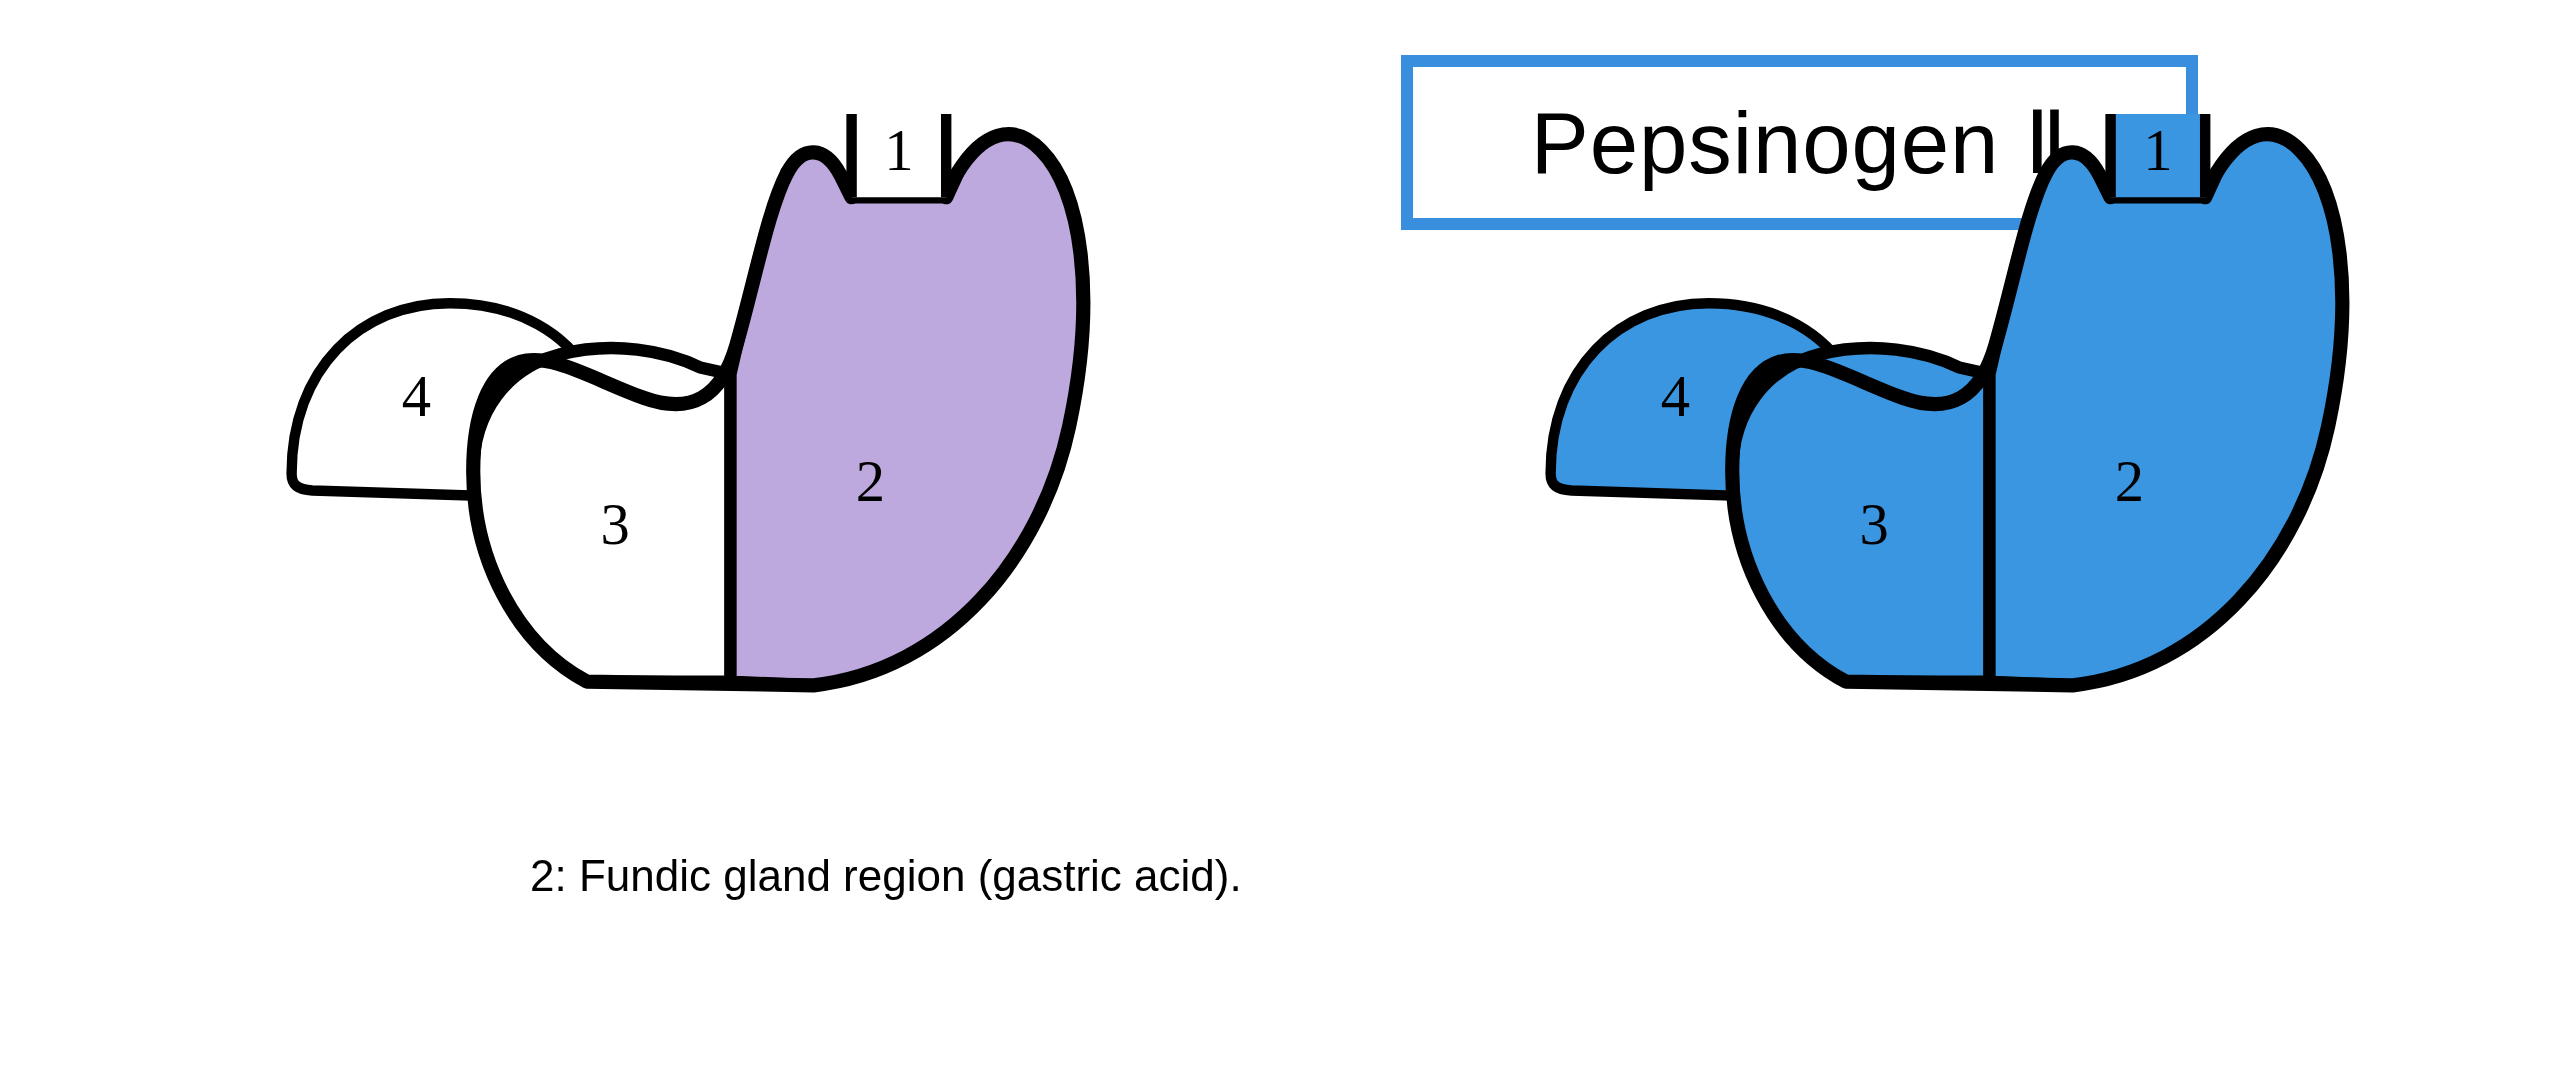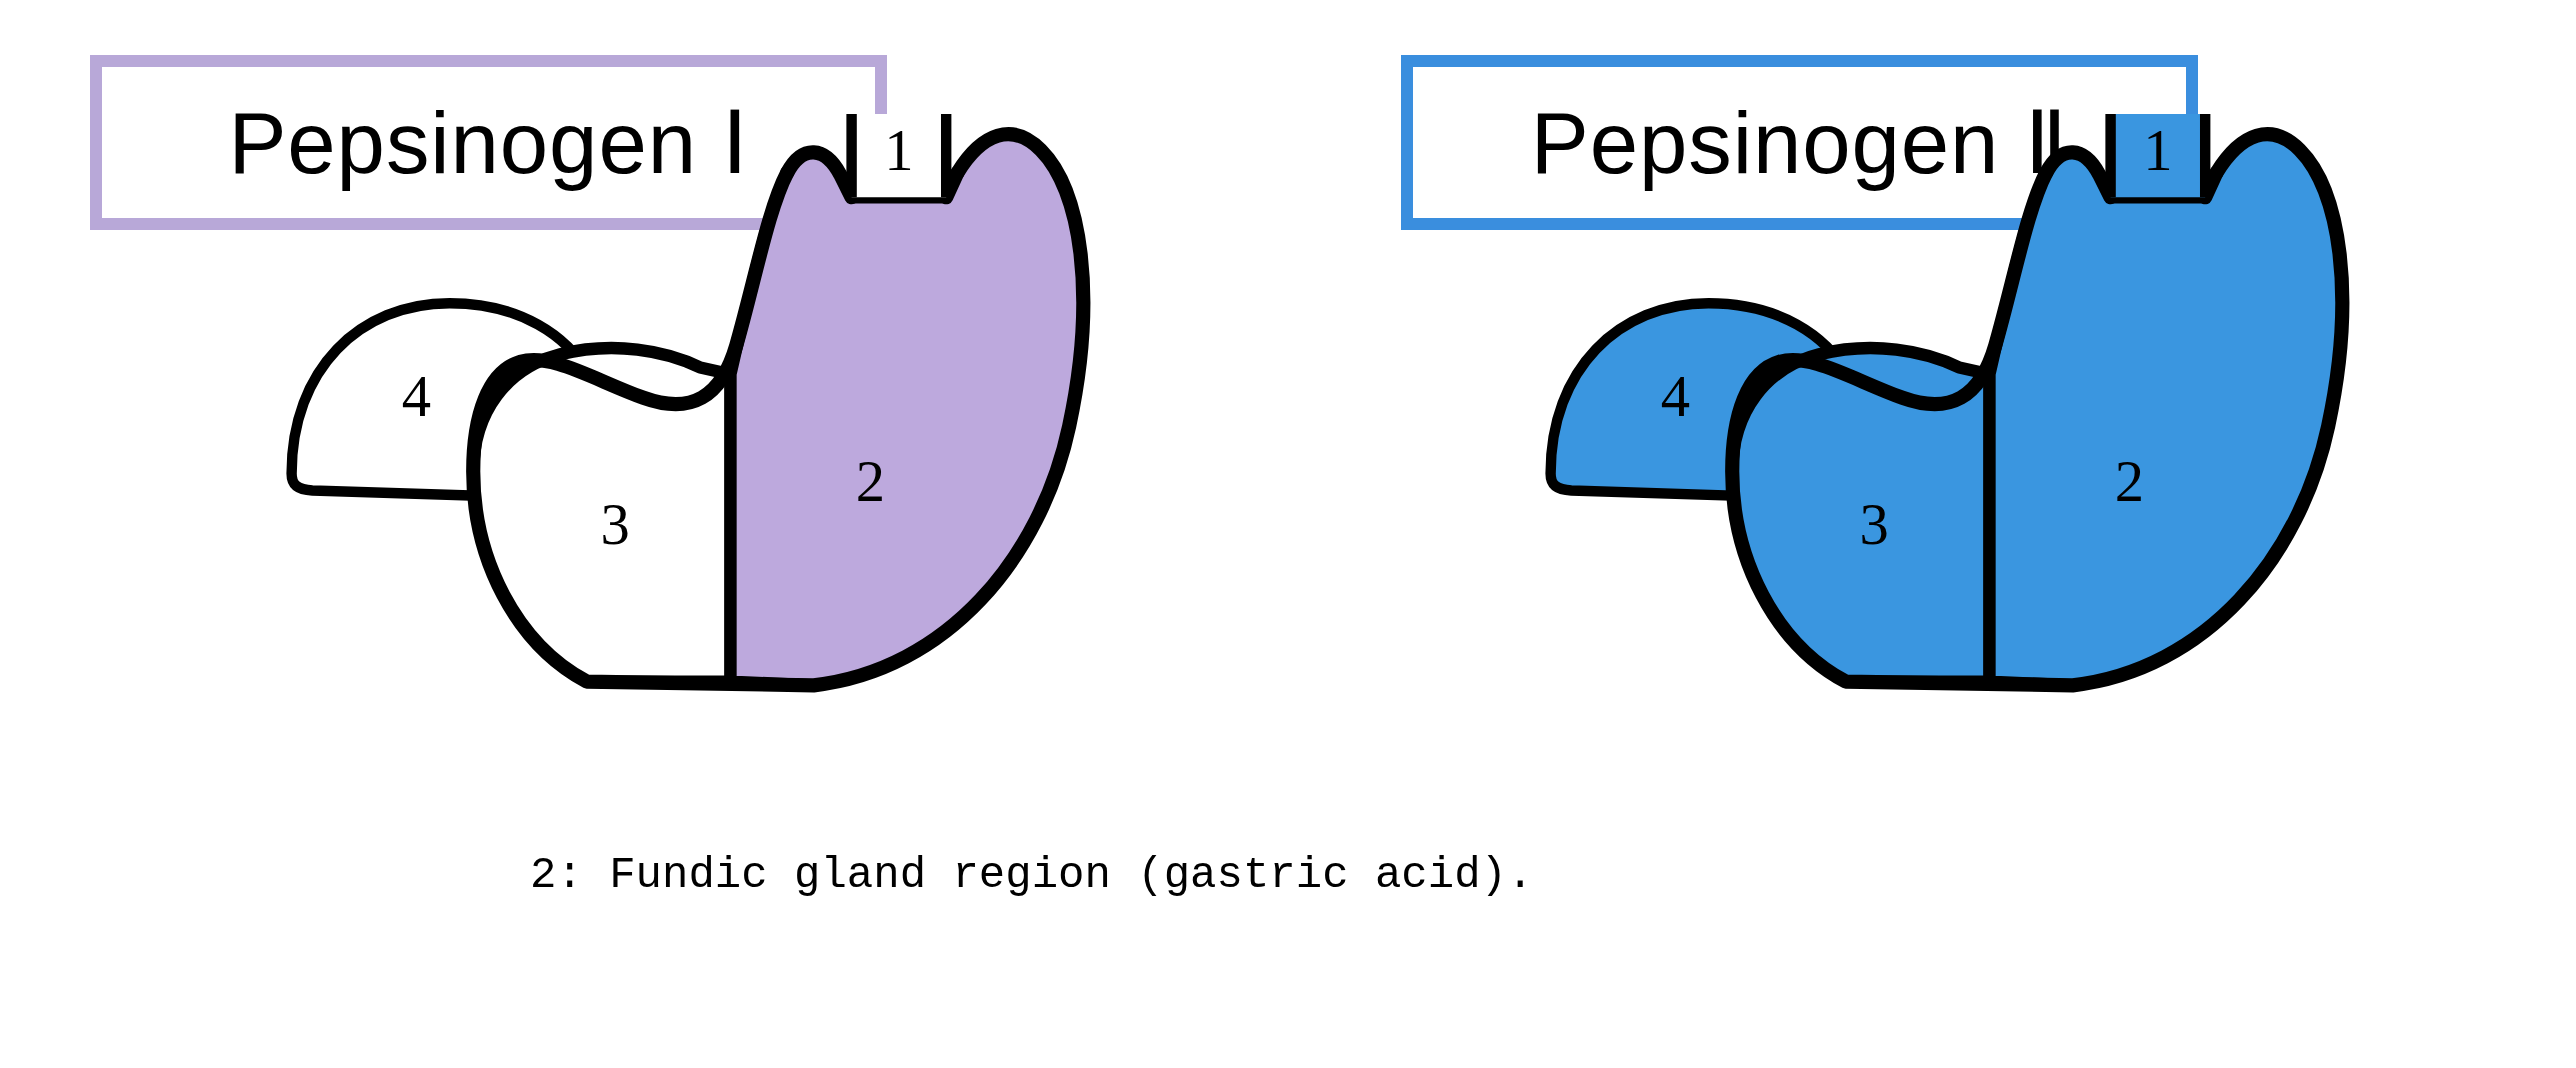--- a/index.html
+++ b/index.html
@@ -80,30 +80,27 @@
     display: flex;
     margin-bottom: 28px;
   }
   .legend-cell {
     font-size: 44px;
     line-height: 1.12;
     white-space: nowrap;
     color: #000000;
   }
   .legend-cell.col1 { width: 719px; }
-  .legend-cell.col2 { width: 776px; font-family: Liberation Mono, monospace; }
+  .legend-cell.col2 { width: 776px; }
 </style>
 </head>
 <body>
 
 <div class="panel" id="panel-left">
 
-  <div class="title-box" id="title-box-left">
-    <span class="title-text">Pepsinogen Ⅰ</span>
-  </div>
 
   <svg class="stomach-svg" id="stomach-left" width="946" height="700" viewBox="0 0 1000 740">
 
     <path fill="#ffffff" stroke="#000000" stroke-width="11" stroke-linejoin="round" d="M 8 380
              C 8 270, 80 200, 175 200
              C 250 200, 300 235, 322 275
              C 332 293, 330 305, 312 312
              C 285 322, 262 346, 252 378
              L 252 392
              L 250 400

